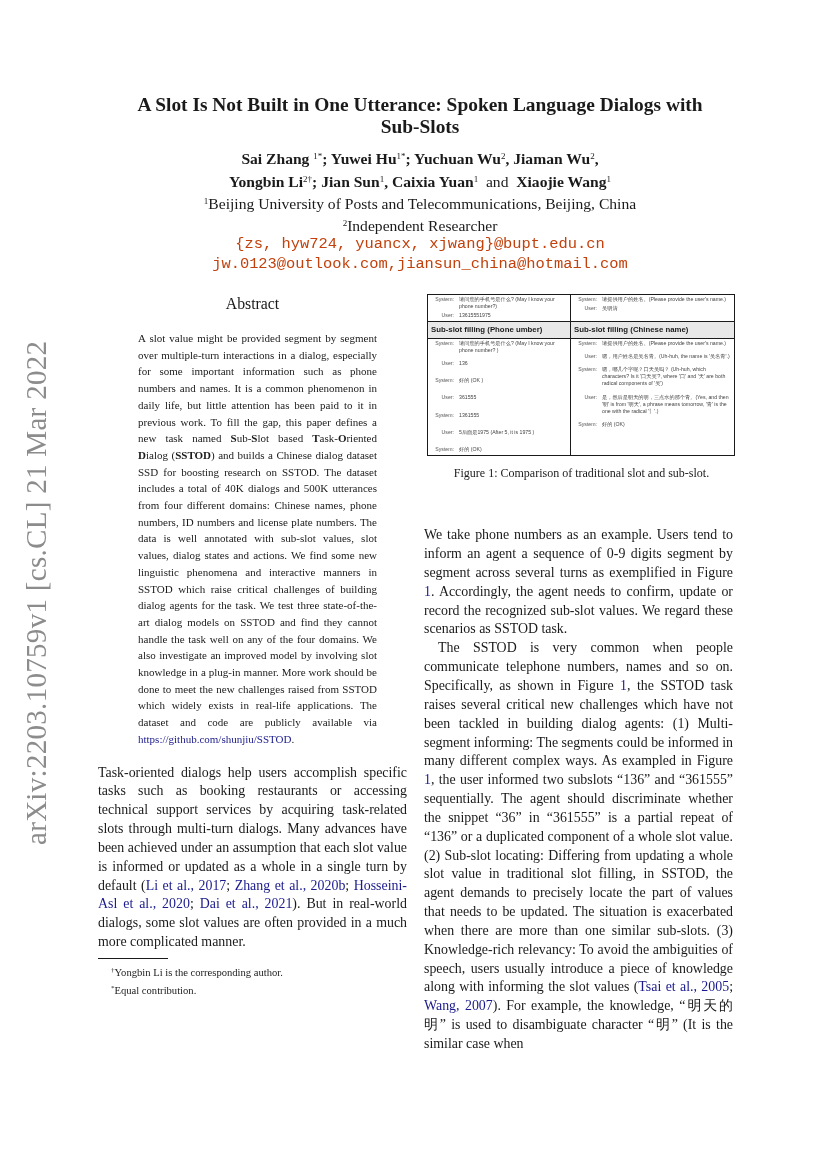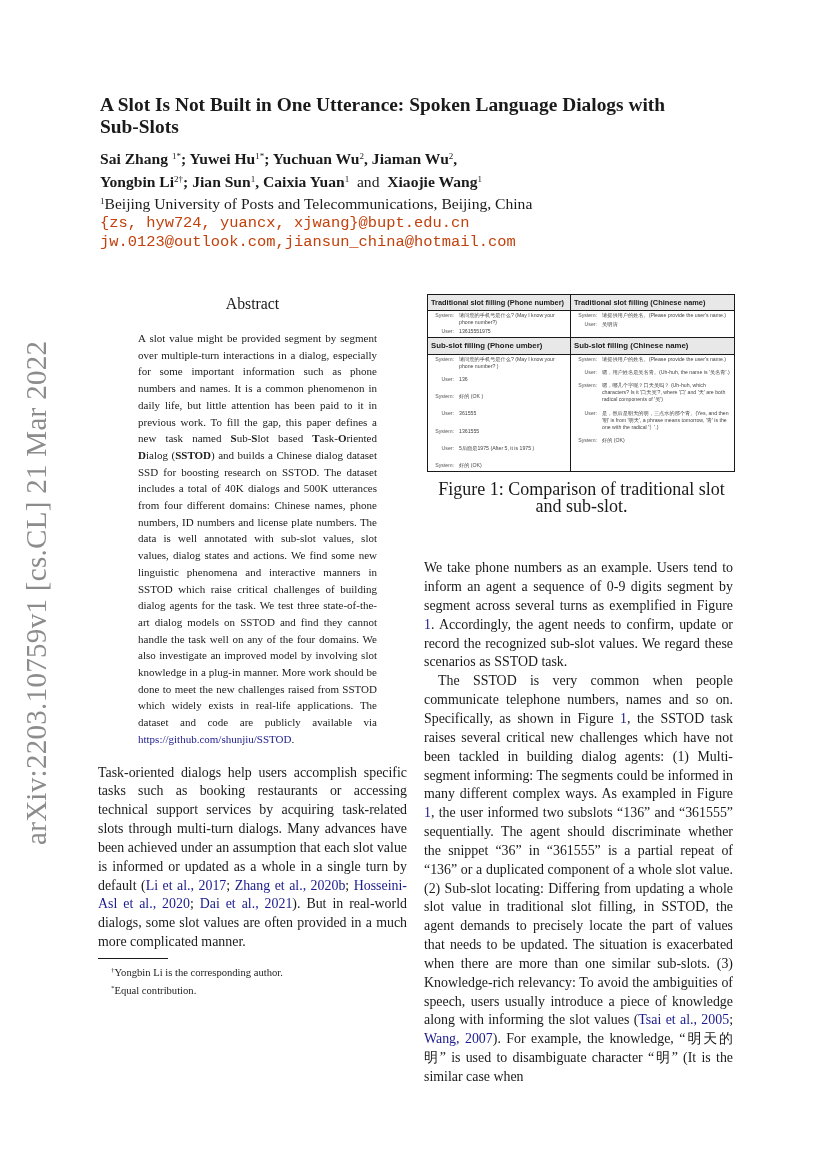--- a/index.html
+++ b/index.html
@@ -4,21 +4,21 @@
 <style>
   html, body { margin: 0; padding: 0; background: #ffffff; }
   body { width: 827px; height: 1170px; position: relative; overflow: hidden;
          font-family: "Liberation Serif", "DejaVu Serif", serif; color: #1a1a1a; }
   a, .link { color: #1a1a8c; text-decoration: none; }
 
   .arxiv-stamp { position: absolute; left: 20px; top: 845px; width: 520px;
     transform: rotate(-90deg); transform-origin: 0 0; white-space: nowrap;
     font-family: "Liberation Serif", serif; font-size: 29px; color: #8c8c8c; letter-spacing: 0.3px; }
 
-  .header { position: absolute; left: 100px; top: 94px; width: 640px; text-align: left; }
+  .header { position: absolute; left: 100px; top: 94px; width: 640px; text-align: center; }
   .title { font-weight: bold; font-size: 19.4px; line-height: 22px; margin: 0; }
   .authors { font-weight: bold; font-size: 15.6px; line-height: 20px; margin-top: 8px; }
   .authors sup { font-size: 9px; font-weight: normal; vertical-align: 5px; }
   .authors .and { font-weight: normal; }
   .affil { font-size: 15.6px; line-height: 19.5px; }
   .affil sup { font-size: 9px; vertical-align: 5px; }
   .email { font-family: "Liberation Mono", "DejaVu Sans Mono", monospace; font-size: 15.4px; line-height: 19.5px; color: #c2410c; }
 
   .col-left { position: absolute; left: 98px; top: 294px; width: 309px; }
   .col-right { position: absolute; left: 424px; top: 294px; width: 309px; }
@@ -41,39 +41,40 @@
   .fig-table { width: 307px; border-collapse: collapse; border: 1px solid #1a1a1a;
      font-family: "Liberation Sans", "DejaVu Sans", sans-serif; table-layout: fixed; }
   .fig-table td { border-left: 1px solid #1a1a1a; border-right: 1px solid #1a1a1a; vertical-align: top; padding: 0; }
   .fig-table tr.hdr td { background: #e8e8e8; border: 1px solid #1a1a1a; font-weight: bold;
      font-size: 7.4px; line-height: 13px; padding: 1px 3px; white-space: nowrap; }
   .fig-table tr.hdr2 td { font-size: 7.8px; line-height: 14px; }
   .turn { display: flex; font-size: 5.2px; line-height: 7.2px; color: #555; padding: 1px 2px; }
   .turn .spk { width: 24px; flex: none; text-align: right; padding-right: 5px; }
   .turn .utt { flex: 1; color: #444; }
   .turn.gap { margin-top: 4px; }
-  .caption { text-align: center; font-size: 18px; line-height: 17px; margin: 9px 0 16px 0; }
+  .caption { text-align: center; font-size: 12px; line-height: 17px; margin: 9px 0 16px 0; }
 </style>
 </head>
 <body>
 
 <div class="arxiv-stamp">arXiv:2203.10759v1  [cs.CL]  21 Mar 2022</div>
 
 <div class="header">
   <h1 class="title">
     <span>A Slot Is Not Built in One Utterance: Spoken Language Dialogs with</span><br>
     <span>Sub-Slots</span>
   </h1>
   <div class="authors">
     <span><span>Sai Zhang</span> <sup>1</sup><sup>*</sup><span>; </span></span><span><span>Yuwei Hu</span><sup>1</sup><sup>*</sup><span>; </span></span><span><span>Yuchuan Wu</span><sup>2</sup><span>, </span></span><span><span>Jiaman Wu</span><sup>2</sup><span>,</span></span><br>
     <span><span>Yongbin Li</span><sup>2</sup><sup>†</sup><span>; </span></span><span><span>Jian Sun</span><sup>1</sup><span>, </span></span><span><span>Caixia Yuan</span><sup>1</sup></span>
     &nbsp;<span class="and">and</span>&nbsp;
     <span><span>Xiaojie Wang</span><sup>1</sup></span>
   </div>
   <div class="affil"><sup>1</sup><span>Beijing University of Posts and Telecommunications, Beijing, China</span></div>
+  <div class="affil"><sup>2</sup><span>Independent Researcher</span></div>
   <div class="email">{zs, hyw724, yuancx, xjwang}@bupt.edu.cn</div>
   <div class="email">jw.0123@outlook.com,jiansun_china@hotmail.com</div>
 </div>
 
 <div class="col-left">
   <h2 class="abstract-title">Abstract</h2>
   <p class="abstract"><span>A slot value might be provided segment by segment over multiple-turn interactions in a dialog, especially for some important information such as phone numbers and names.  It is a common phenomenon in daily life, but little attention has been paid to it in previous work.  To fill the gap, this paper defines a new task named </span><b>S</b><span>ub-</span><b>S</b><span>lot based </span><b>T</b><span>ask-</span><b>O</b><span>riented </span><b>D</b><span>ialog (</span><b>SSTOD</b><span>) and builds a Chinese dialog dataset SSD for boosting research on SSTOD. The dataset includes a total of 40K dialogs and 500K utterances from four different domains: Chinese names, phone numbers, ID numbers and license plate numbers. The data is well annotated with sub-slot values, slot values, dialog states and actions. We find some new linguistic phenomena and interactive manners in SSTOD which raise critical challenges of building dialog agents for the task.  We test three state-of-the-art dialog models on SSTOD and find they cannot handle the task well on any of the four domains.  We also investigate an improved model by involving slot knowledge in a plug-in manner.  More work should be done to meet the new challenges raised from SSTOD which widely exists in real-life applications. The dataset and code are publicly available via </span><a class="link">https://github.com/shunjiu/SSTOD</a><span>.</span></p>
 
   <p class="body-text"><span>Task-oriented dialogs help users accomplish specific tasks such as booking restaurants or accessing technical support services by acquiring task-related slots through multi-turn dialogs.  Many advances have been achieved under an assumption that each slot value is informed or updated as a whole in a single turn by default  (</span><a class="link">Li et al., 2017</a>; <a class="link">Zhang et al., 2020b</a>; <a class="link">Hosseini-Asl et al., 2020</a>; <a class="link">Dai et al., 2021</a><span>). But in real-world dialogs, some slot values are often provided in a much more complicated manner.</span></p>
 
@@ -83,24 +84,20 @@
 </div>
 
 <div class="col-right">
   <div class="figure">
     <table class="fig-table">
       <colgroup>
           <col style="width:143px">
           <col style="width:164px">
         </colgroup>
       <tbody>
-          <tr class="hdr">
-        <td>Traditional slot filling (Phone number)</td>
-        <td>Traditional slot filling (Chinese name)</td>
-      </tr>
       <tr>
         <td>
           <div class="turn">
                 <span class="spk">System:</span>
                 <span class="utt">请问您的手机号是什么? (May I know your phone number?)</span>
               </div>
           <div class="turn">
                 <span class="spk">User:</span>
                 <span class="utt">13615551975</span>
               </div>

